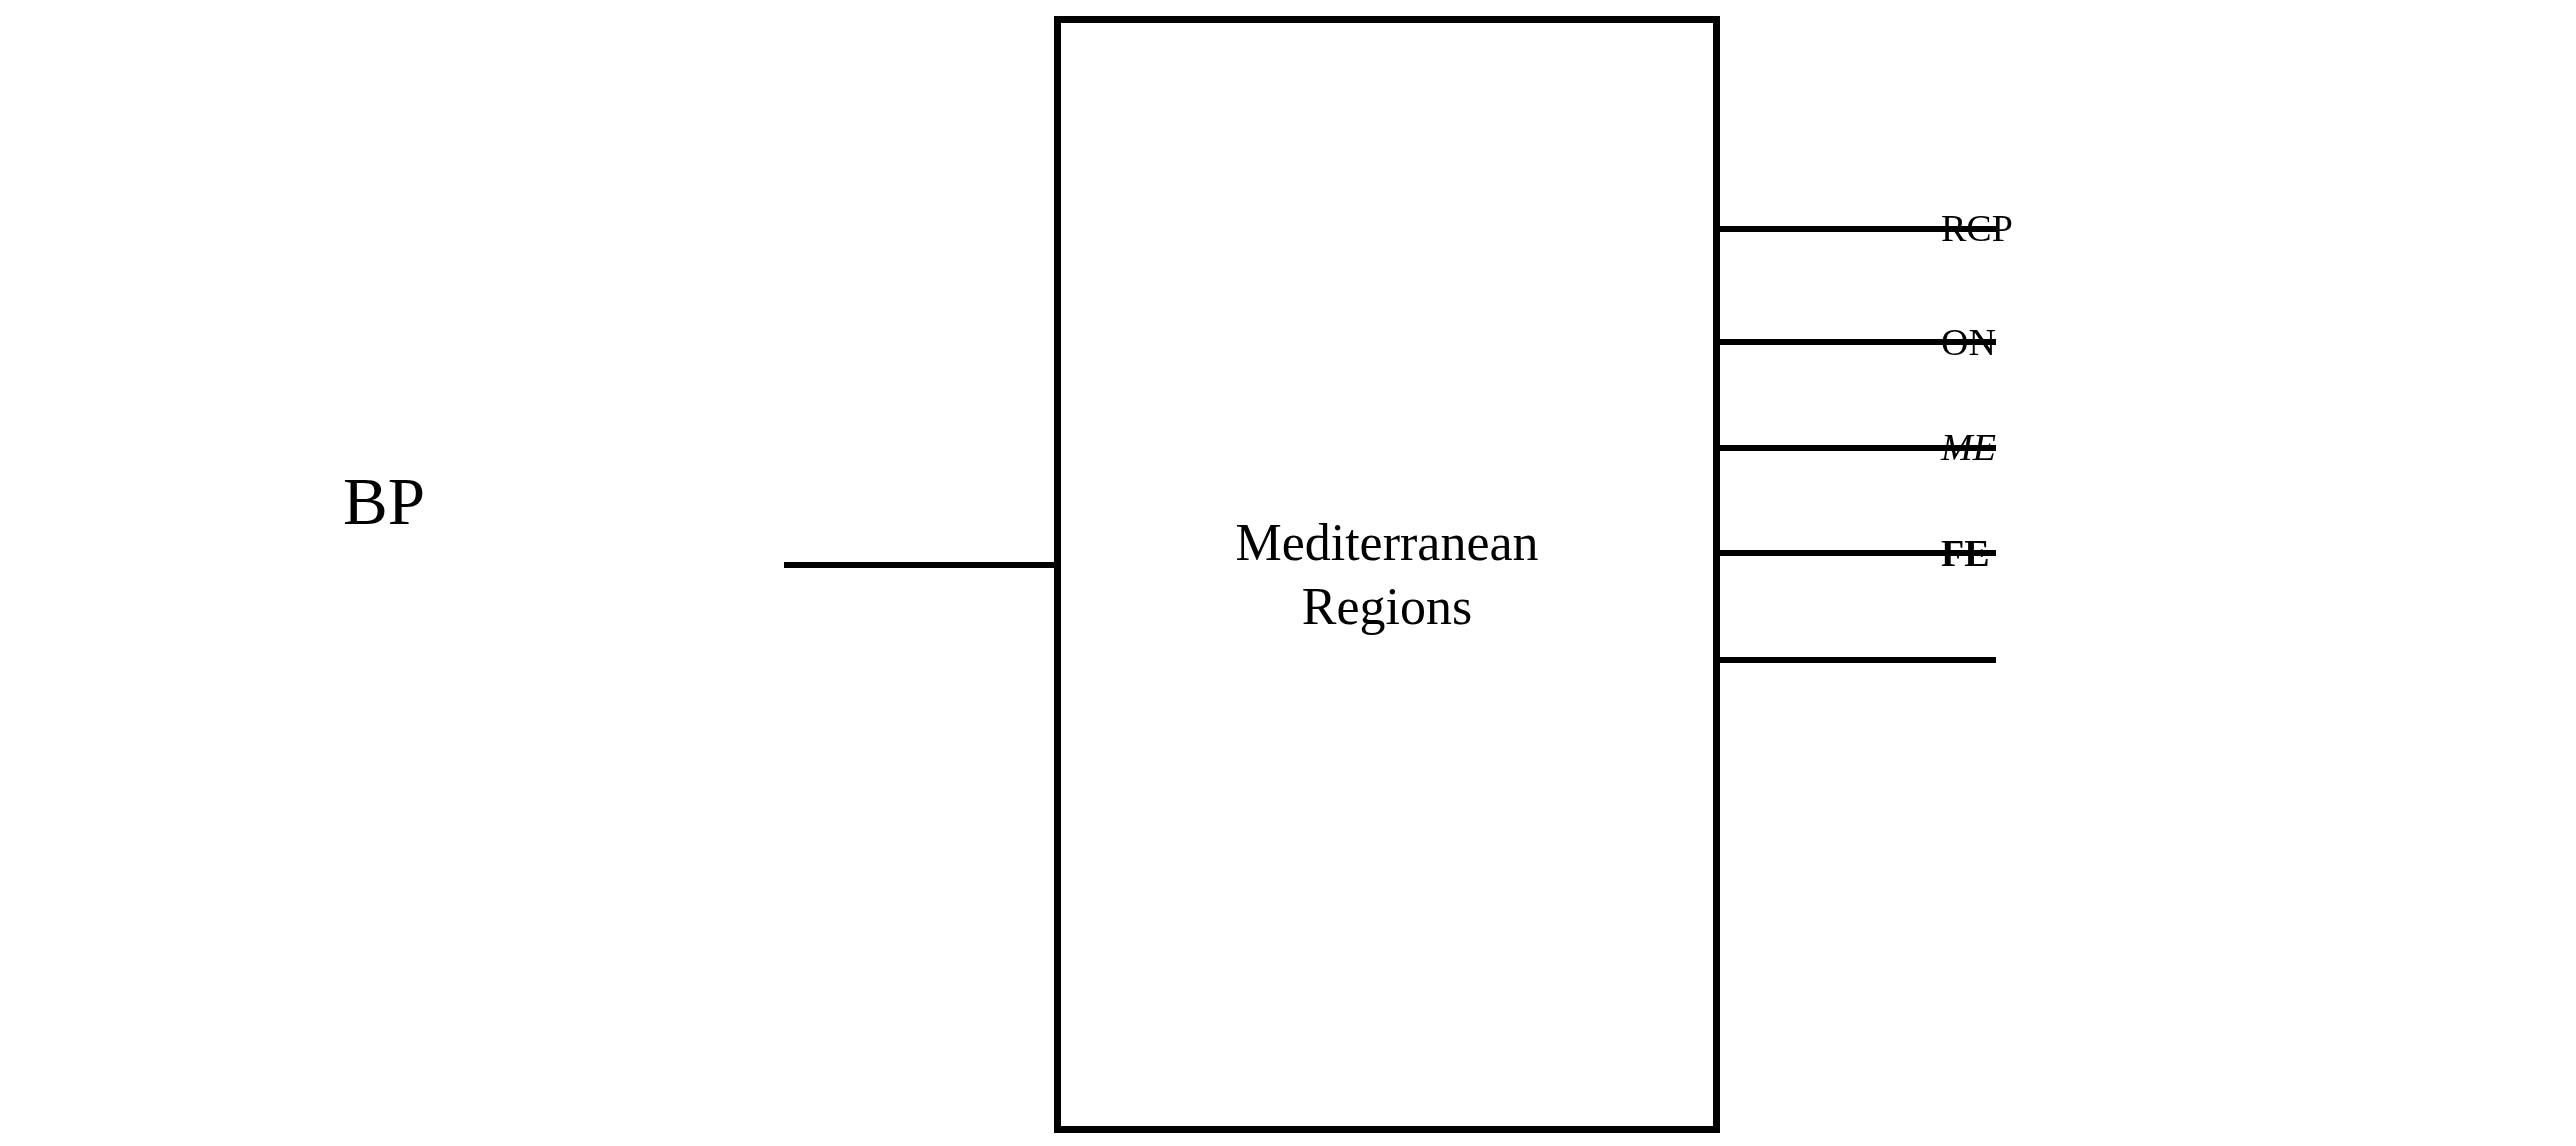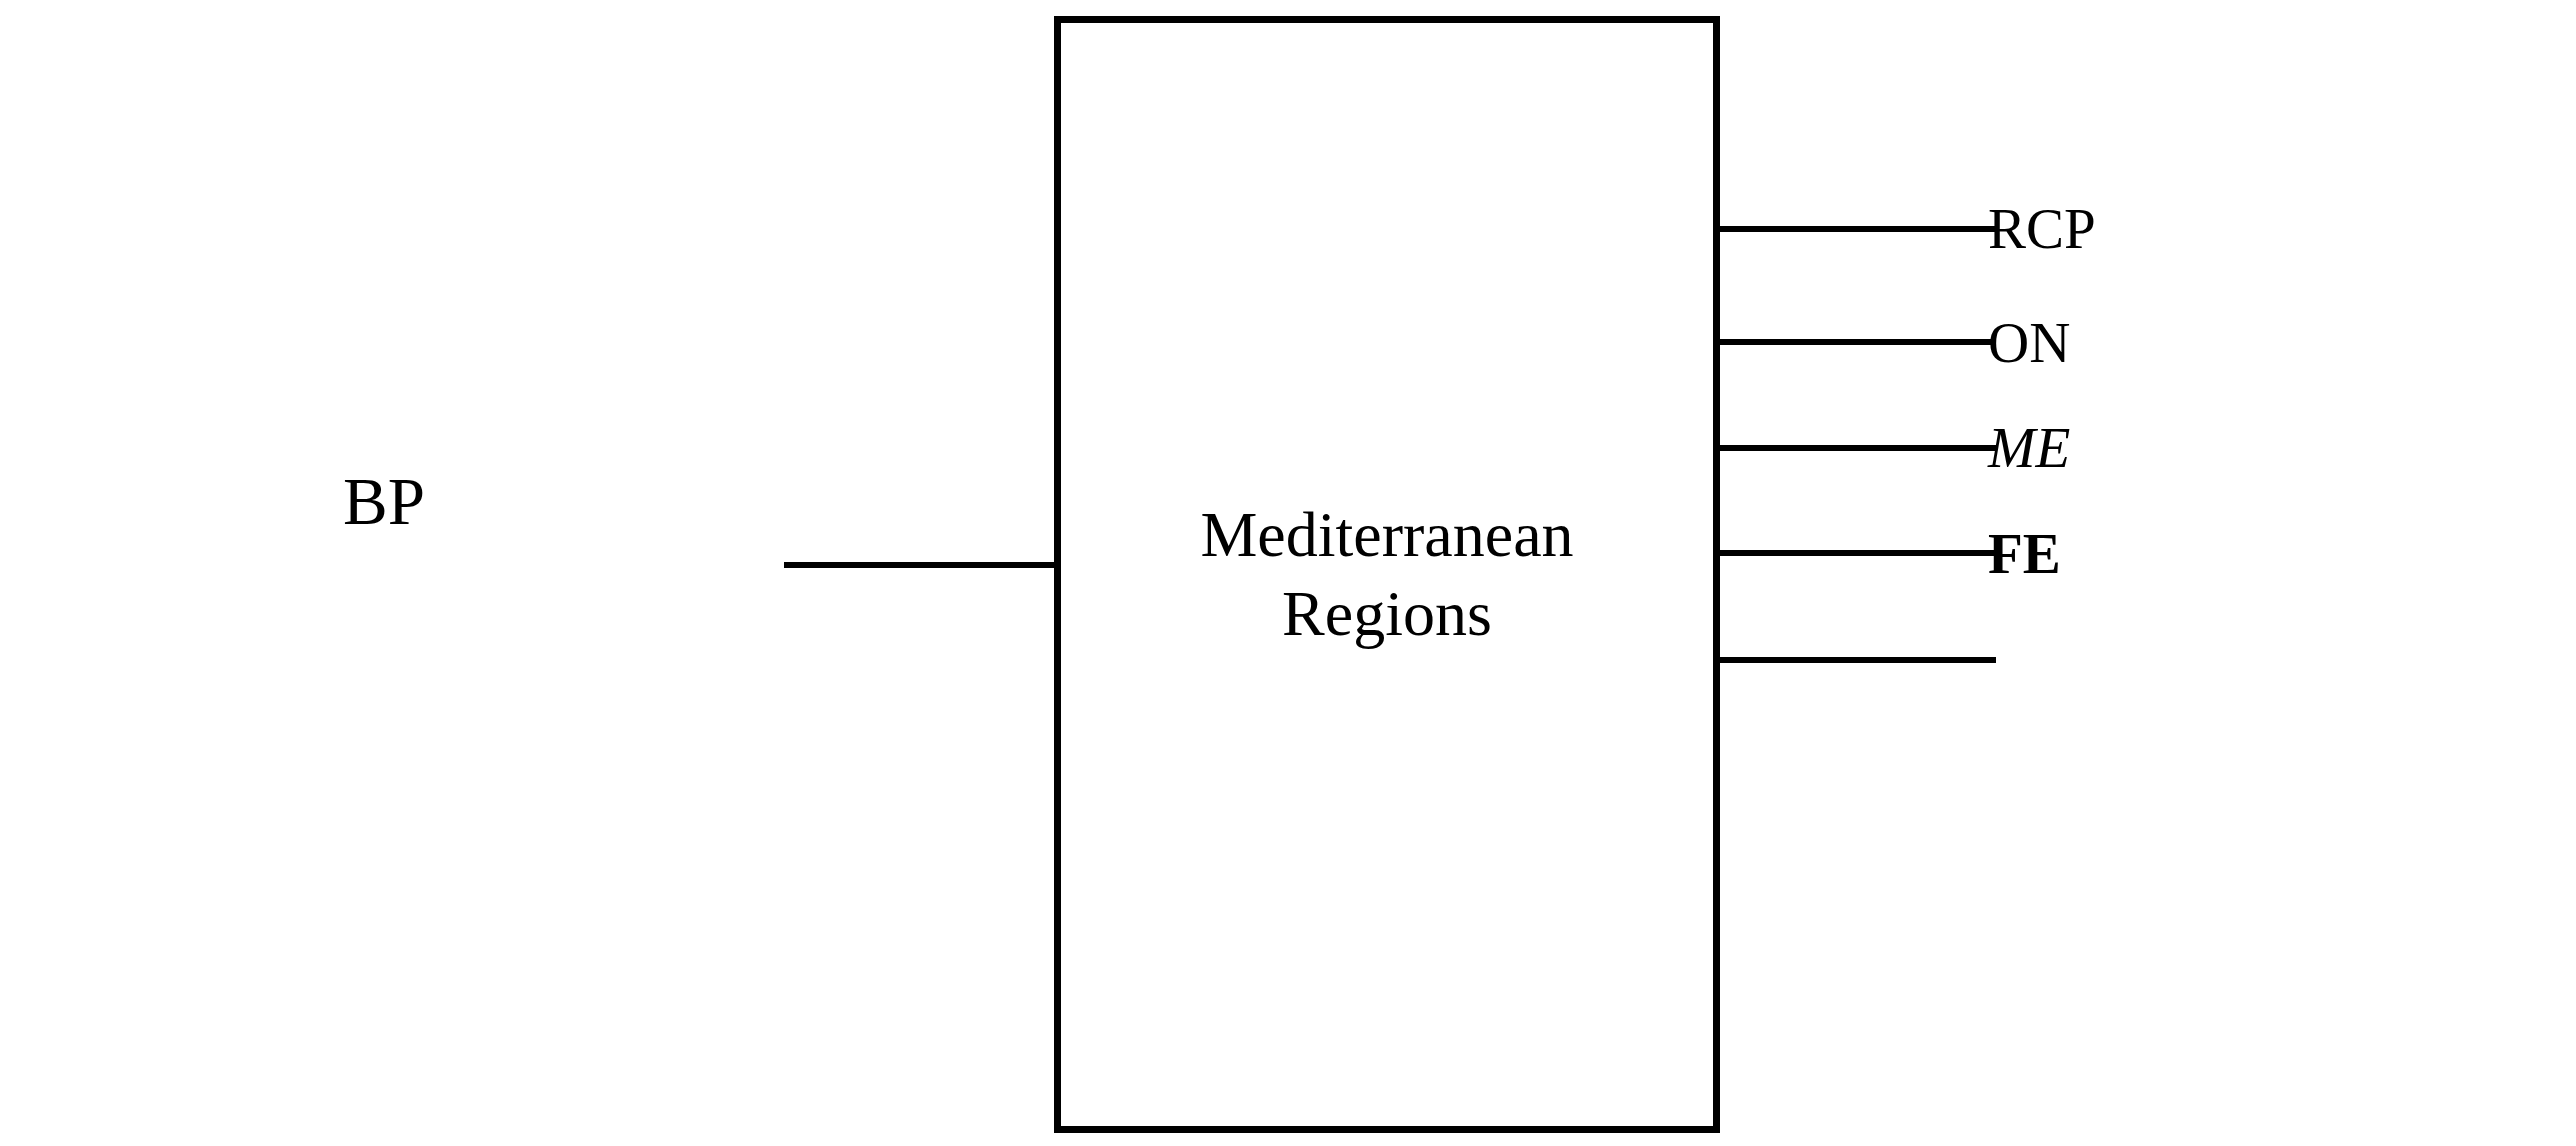--- a/index.html
+++ b/index.html
@@ -33,21 +33,21 @@
   .process-box-label {
     position: absolute;
     left: 0;
     top: 0;
     width: 100%;
     height: 100%;
     display: flex;
     flex-direction: column;
     align-items: center;
     justify-content: center;
-    font-size: 64px;
+    font-size: 52px;
     line-height: 1.22;
     text-align: center;
     white-space: pre-line;
   }
 
   
   .conn {
     position: absolute;
     height: 5.6px;
     background: #000000;
@@ -62,22 +62,22 @@
     text-align: center;
     font-size: 67px;
     line-height: 1.28;
   }
   .input-line-1 { display: block; }
   .input-line-2 { display: block; white-space: nowrap; }
 
   
   .out-label {
     position: absolute;
-    left: 1988px;
-    font-size: 57px;
+    left: 1941px;
+    font-size: 38px;
     line-height: 1;
     white-space: nowrap;
     transform: translateY(-50%);
   }
 </style>
 </head>
 <body>
 
 <div id="canvas">
 

